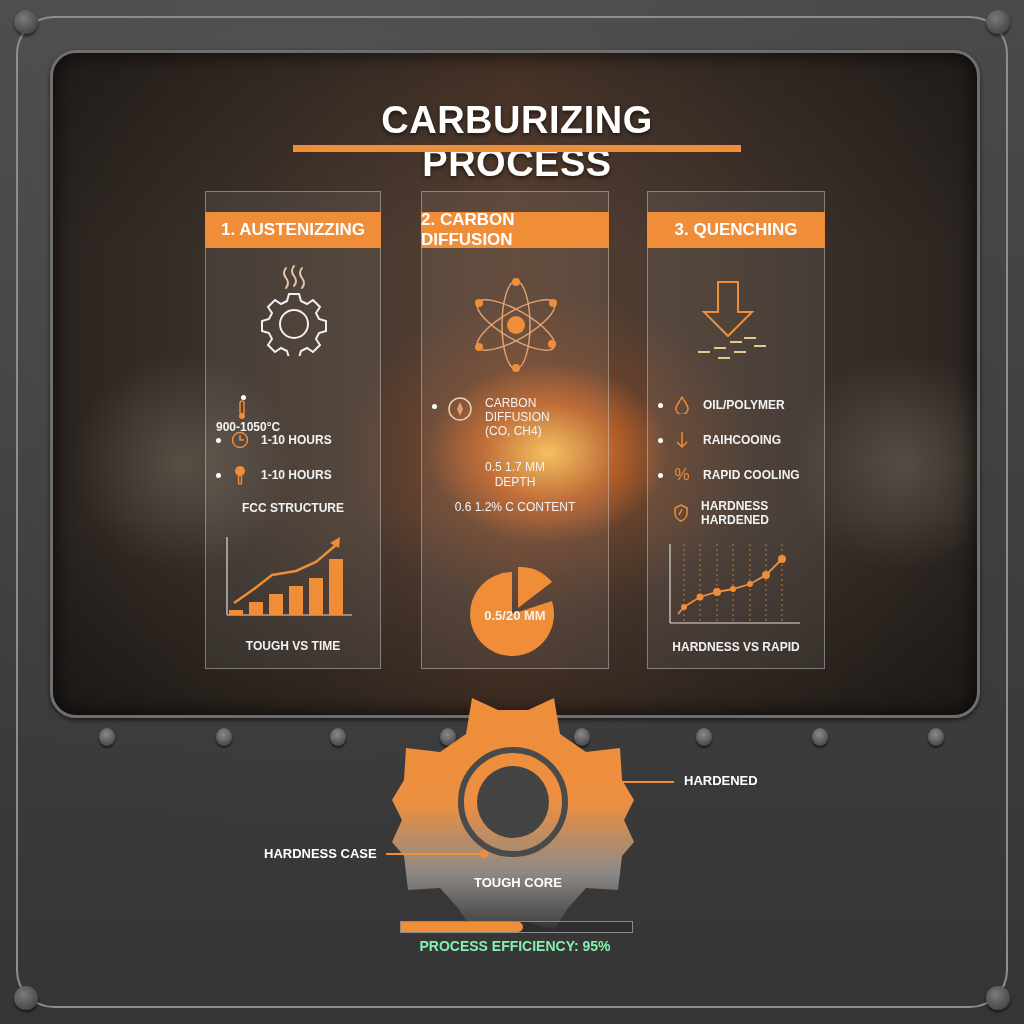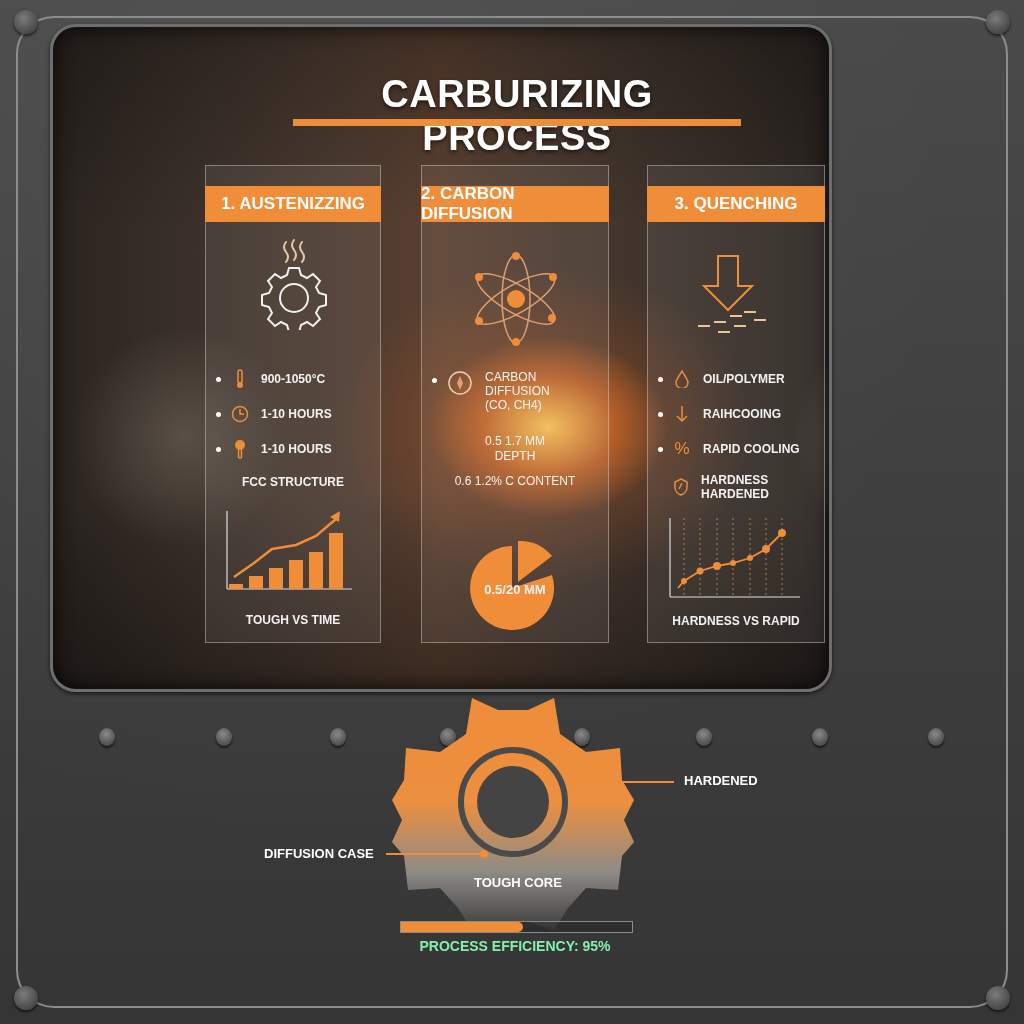--- a/index.html
+++ b/index.html
@@ -3,21 +3,21 @@
 <meta charset="utf-8">
 <style>
   *{box-sizing:border-box;margin:0;padding:0;}
   html,body{width:1024px;height:1024px;overflow:hidden;background:#3c3c3c;}
   body{font-family:"Liberation Sans","DejaVu Sans",sans-serif;color:#fff;position:relative;}
   .plate{position:absolute;inset:0;background:
     radial-gradient(circle at 30% 20%,rgba(255,255,255,0.05),transparent 60%),
     linear-gradient(180deg,#4a4a4a 0%,#3d3d3d 60%,#353535 100%);}
   .frame-line{position:absolute;left:16px;top:16px;right:16px;bottom:16px;border:2px solid #8d8d8d;border-radius:38px;}
   .corner-rivet{position:absolute;width:24px;height:24px;border-radius:50%;background:radial-gradient(circle at 40% 35%,#7a7a7a,#4a4a4a 70%,#333);box-shadow:0 2px 3px rgba(0,0,0,.6);}
-  .screen{position:absolute;left:50px;top:24px;width:782px;height:668px;border-radius:26px;overflow:hidden;border:3px solid #6e6e6e;box-shadow:inset 0 0 20px rgba(0,0,0,.8),0 2px 4px rgba(0,0,0,.6);
+  .screen{position:absolute;left:50px;top:50px;width:930px;height:668px;border-radius:26px;overflow:hidden;border:3px solid #6e6e6e;box-shadow:inset 0 0 20px rgba(0,0,0,.8),0 2px 4px rgba(0,0,0,.6);
     background:
       radial-gradient(ellipse 120px 90px at 495px 400px,rgba(255,200,90,.9),rgba(240,120,40,.55) 55%,transparent 100%),
       radial-gradient(ellipse 260px 200px at 495px 400px,rgba(200,90,30,.45),transparent 80%),
       radial-gradient(circle at 130px 410px,rgba(110,100,90,.6),transparent 110px),
       radial-gradient(circle at 850px 410px,rgba(110,100,90,.6),transparent 110px),
       linear-gradient(90deg,#2a2420 0%,#3a3029 18%,#4a3a30 35%,#5a4030 50%,#4a3a30 65%,#3a3029 82%,#2a2420 100%);}
   .screen::after{content:"";position:absolute;inset:0;background:linear-gradient(180deg,rgba(0,0,0,.25),rgba(0,0,0,0) 30%,rgba(0,0,0,0) 70%,rgba(0,0,0,.35));}
   .title{position:absolute;left:238px;top:46px;width:452px;text-align:center;font-weight:700;font-size:38px;letter-spacing:.5px;color:#fff;z-index:2;text-shadow:0 2px 4px rgba(0,0,0,.6);}
   .title-underline{position:absolute;left:240px;top:92px;width:448px;height:7px;background:#ef8d38;z-index:2;}
   .panel{position:absolute;top:138px;height:478px;border:1px solid rgba(210,210,210,.45);background:rgba(255,255,255,.07);z-index:2;}
@@ -56,21 +56,21 @@
           <path d="M30 4 q-4 5 0 10 q4 5 0 10"></path>
             <path d="M38 2 q-4 5 0 10 q4 5 0 10"></path>
             <path d="M46 4 q-4 5 0 10 q4 5 0 10"></path>
         </g>
         <g fill="none" stroke="#f0f0f0" stroke-width="2">
           <path d="M33 30 h10 l2 7 l6 3 l6-4 l7 7 l-4 6 l3 6 l7 2 v10 l-7 2 l-3 6 l4 6 l-7 7 l-6-4 l-6 3 l-2 7 h-10 l-2-7 l-6-3 l-6 4 l-7-7 l4-6 l-3-6 l-7-2 v-10 l7-2 l3-6 l-4-6 l7-7 l6 4 l6-3 z"></path>
           <circle cx="38" cy="60" r="14"></circle>
         </g>
       </svg>
     </div>
-    <div class="bullet" style="left:10px;top:203px;">
+    <div class="bullet" style="left:10px;top:203px;flex-direction:column;">
       <span class="dot"></span>
       <span class="ico">
           <svg width="10" height="20">
             <rect x="3" y="1" width="4" height="13" rx="2" fill="none" stroke="#ef8d38" stroke-width="1.5"></rect>
             <circle cx="5" cy="16" r="3" fill="#ef8d38"></circle>
           </svg>
         </span>
       <span>900-1050°C</span>
     </div>
     <div class="bullet" style="left:10px;top:238px;">
@@ -257,19 +257,19 @@
     <path fill="url(#gearGrad)" d="M80 4 L106 16 L136 16 L162 4 L168 40 L194 58 L228 54 L230 86 L242 106 L232 126 L242 148 L230 162 L226 196 L194 194 L176 214 L162 236 L136 228 L106 228 L80 236 L66 214 L48 194 L16 196 L12 162 L0 148 L10 126 L0 106 L12 86 L14 54 L48 58 L74 40 Z"></path>
     <circle cx="121" cy="108" r="52" fill="none" stroke="#4a4a4a" stroke-width="6"></circle>
     <circle cx="121" cy="108" r="36" fill="#444"></circle>
   </svg>
 </div>
 <div class="leader" style="left:572px;top:781px;width:102px;"></div>
 <div class="leader-dot" style="left:568px;top:778px;"></div>
 <div class="label" style="left:684px;top:773px;">HARDENED</div>
 <div class="leader" style="left:386px;top:853px;width:100px;"></div>
 <div class="leader-dot" style="left:480px;top:850px;"></div>
-<div class="label" style="left:264px;top:846px;">DIFFUSION CASE</div>
+<div class="label" style="left:264px;top:846px;">HARDNESS CASE</div>
 <div class="label" style="left:474px;top:875px;">TOUGH CORE</div>
 
 <div class="progress-track">
   <div class="progress-fill" style="width:53%;"></div>
 </div>
 <div class="eff">PROCESS EFFICIENCY: 95%</div>
 
 </body></html>

